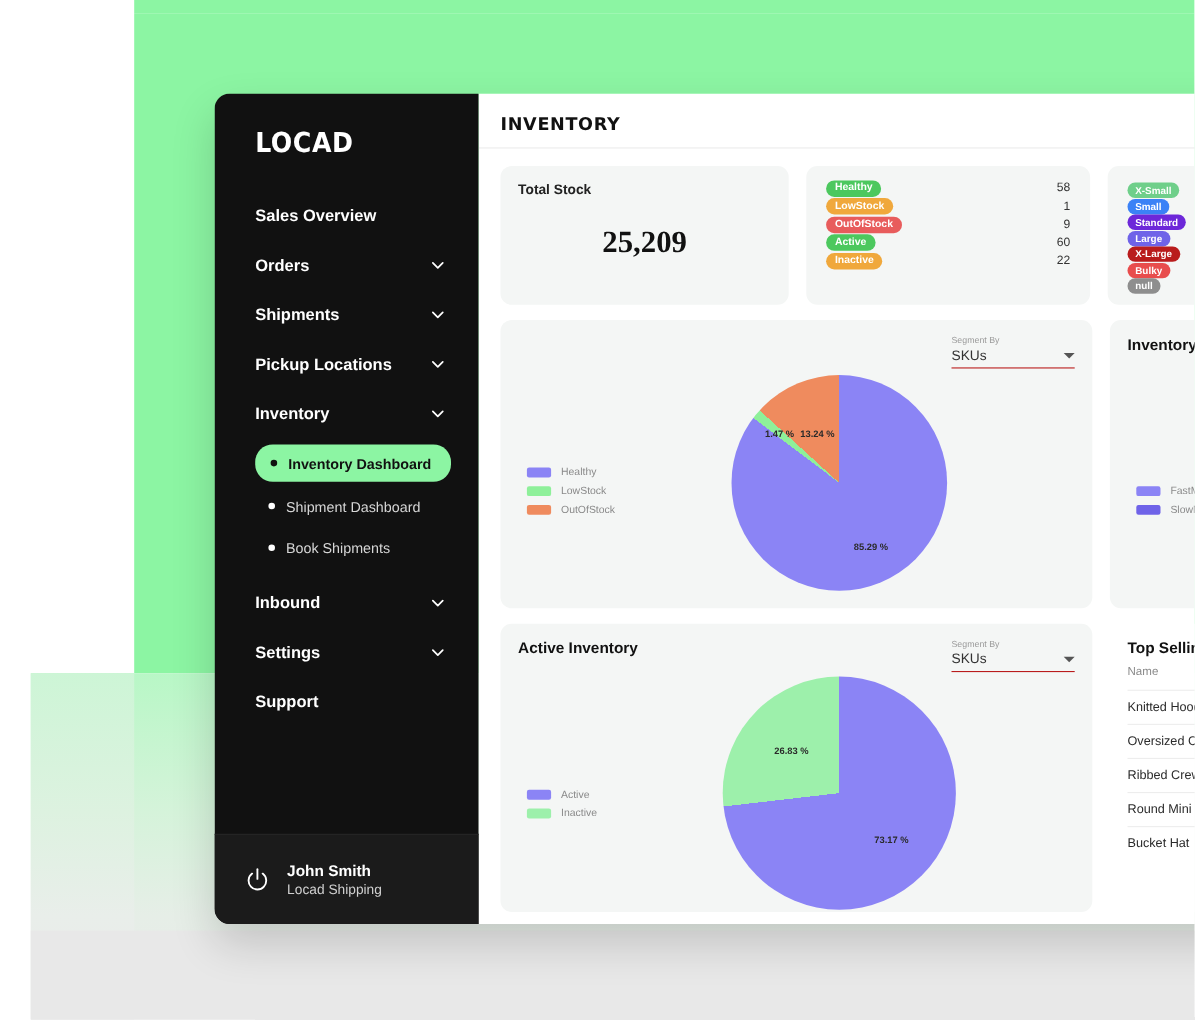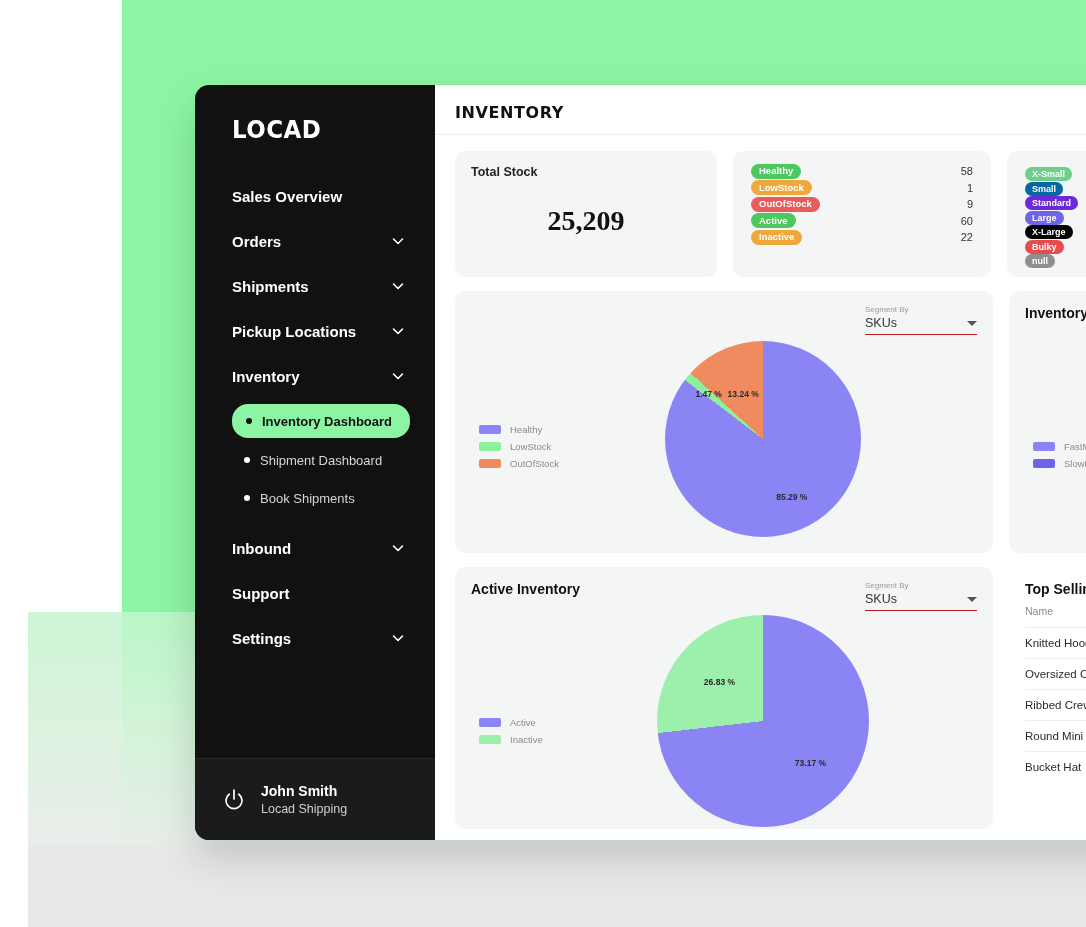--- a/index.html
+++ b/index.html
@@ -261,30 +261,30 @@
       <div class="nav-item" style="margin-top:12px">
         <span>Inbound</span>
         <span class="chev">
           <svg viewBox="0 0 14 14" width="14" height="14">
               <path d="M2.5 5 L7 9.5 L11.5 5" fill="none" stroke="#ffffff" stroke-width="1.6" stroke-linecap="round" stroke-linejoin="round"></path>
             </svg>
         </span>
       </div>
 
       <div class="nav-item">
+        <span>Settings</span>
+        <span class="chev">
+          <svg viewBox="0 0 14 14" width="14" height="14">
+              <path d="M2.5 5 L7 9.5 L11.5 5" fill="none" stroke="#ffffff" stroke-width="1.6" stroke-linecap="round" stroke-linejoin="round"></path>
+            </svg>
+        </span>
+      </div>
+
+      <div class="nav-item">
         <span>Support</span>
-      </div>
-
-      <div class="nav-item">
-        <span>Settings</span>
-        <span class="chev">
-          <svg viewBox="0 0 14 14" width="14" height="14">
-              <path d="M2.5 5 L7 9.5 L11.5 5" fill="none" stroke="#ffffff" stroke-width="1.6" stroke-linecap="round" stroke-linejoin="round"></path>
-            </svg>
-        </span>
       </div>
     </div>
 
     <div id="sidebar-footer">
       <span id="power-icon">
         <svg viewBox="0 0 26 26" width="26" height="26">
           <path d="M8.2 7.2 A8 8 0 1 0 17.8 7.2" fill="none" stroke="#ffffff" stroke-width="1.7" stroke-linecap="round"></path>
           <line x1="13" y1="3.2" x2="13" y2="12" stroke="#ffffff" stroke-width="1.7" stroke-linecap="round"></line>
         </svg>
       </span>
@@ -331,30 +331,30 @@
             <span class="pill" style="background:#f0a83c">Inactive</span>
             <span class="status-count">22</span>
           </div>
         </div>
 
         <div class="card" id="card-sizes">
           <div class="size-row">
             <span class="size-pill" style="background:#6fcf8a">X-Small</span>
           </div>
           <div class="size-row">
-            <span class="size-pill" style="background:#0369a1">Small</span>
+            <span class="size-pill" style="background:#3b82f6">Small</span>
           </div>
           <div class="size-row">
             <span class="size-pill" style="background:#6d28d9">Standard</span>
           </div>
           <div class="size-row">
             <span class="size-pill" style="background:#6f63e8">Large</span>
           </div>
           <div class="size-row">
-            <span class="size-pill" style="background:#000000">X-Large</span>
+            <span class="size-pill" style="background:#b91c1c">X-Large</span>
           </div>
           <div class="size-row">
             <span class="size-pill" style="background:#e84d4d">Bulky</span>
           </div>
           <div class="size-row">
             <span class="size-pill" style="background:#8e8e8e">null</span>
           </div>
         </div>
       </div>
 

